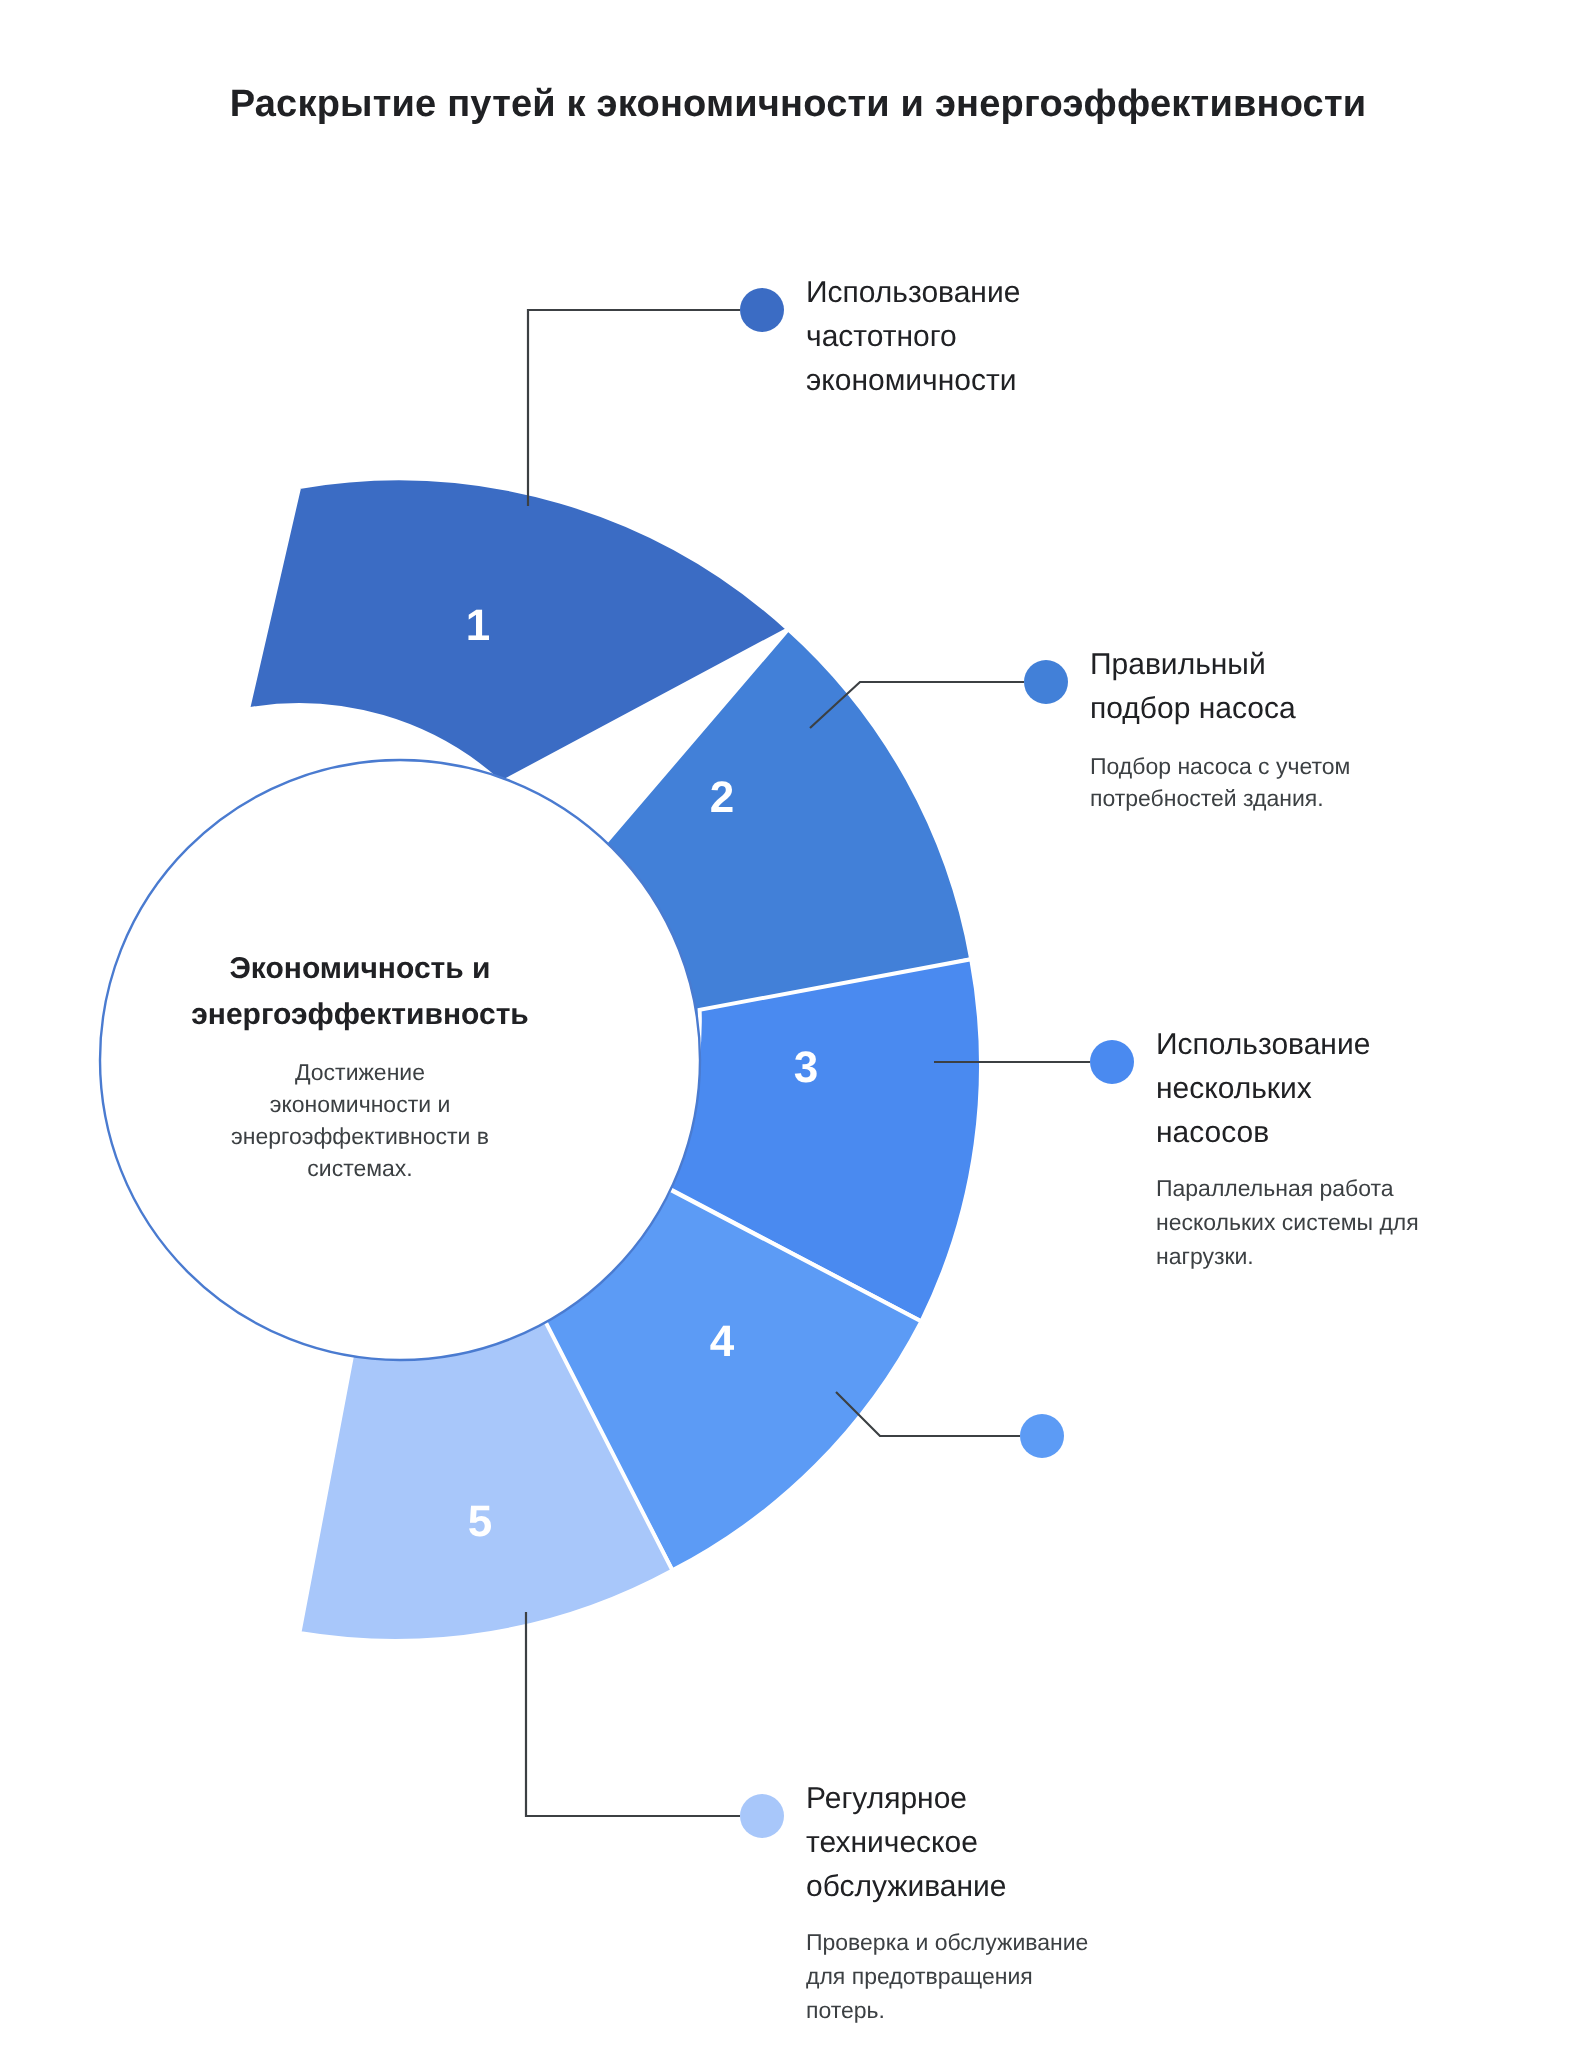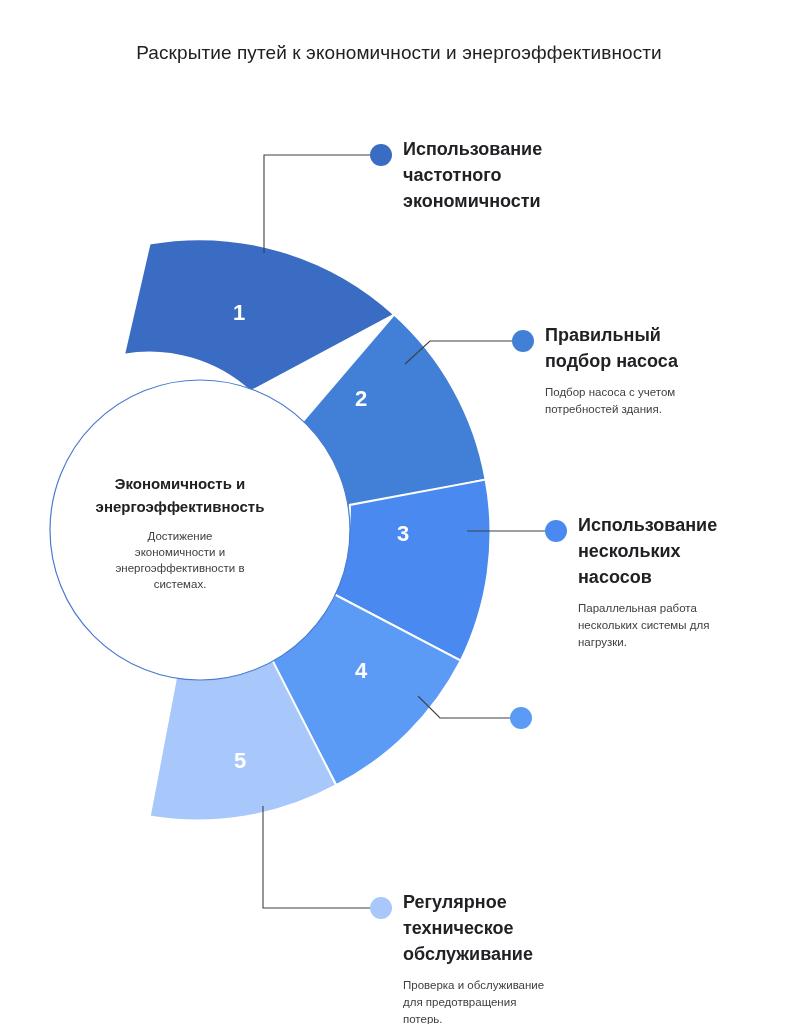--- a/index.html
+++ b/index.html
@@ -15,21 +15,21 @@
     color: #202124;
     overflow: hidden;
   }
   .title {
     position: absolute;
     top: 42px;
     left: 0;
     width: 798px;
     text-align: center;
     font-size: 19px;
-    font-weight: normal;
+    font-weight: bold;
     color: #202124;
     letter-spacing: 0.1px;
   }
   svg.diagram {
     position: absolute;
     top: 0;
     left: 0;
     width: 798px;
     height: 1024px;
   }
@@ -50,22 +50,22 @@
   .center-desc {
     fill: #3c4043;
     font-family: "Liberation Sans", sans-serif;
     font-size: 11.5px;
     text-anchor: middle;
   }
   .label-box {
     position: absolute;
   }
   .label-title {
-    font-size: 18px;
-    font-weight: bold;
+    font-size: 15px;
+    font-weight: normal;
     color: #202124;
     line-height: 1.45;
     margin: 0 0 10px 0;
   }
   .label-desc {
     font-size: 11.5px;
     color: #3c4043;
     line-height: 1.45;
     margin: 0;
   }

